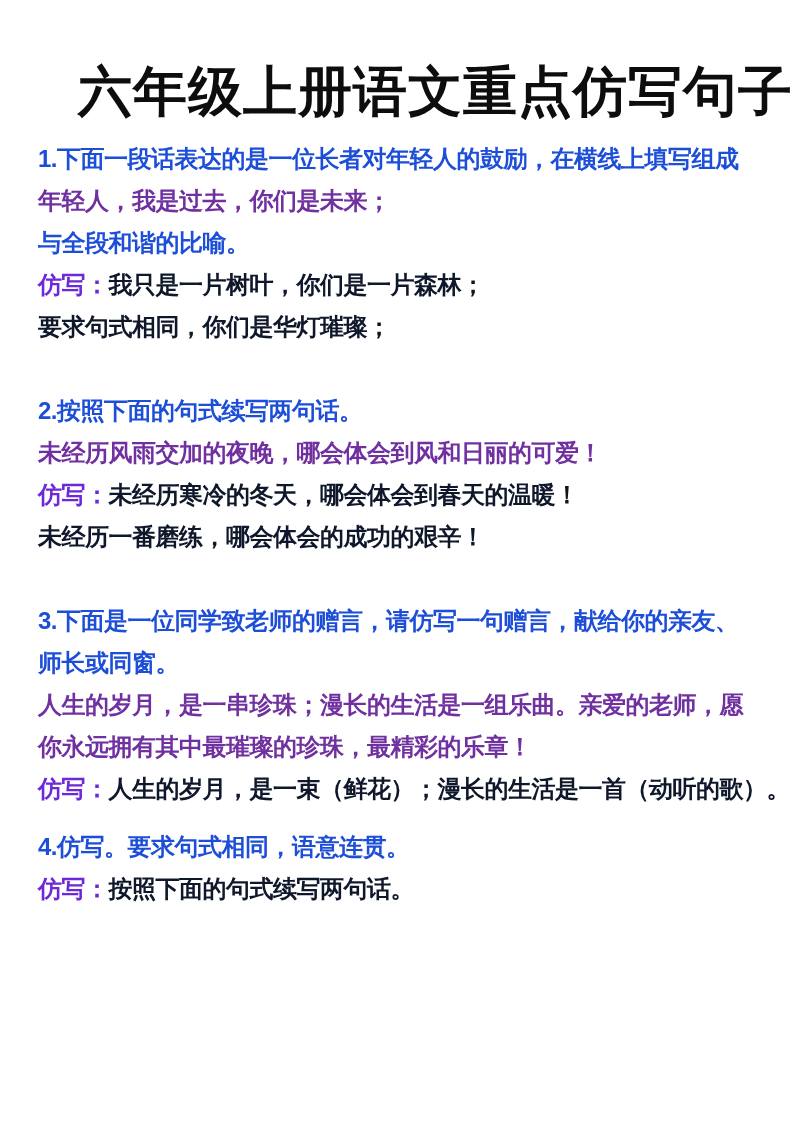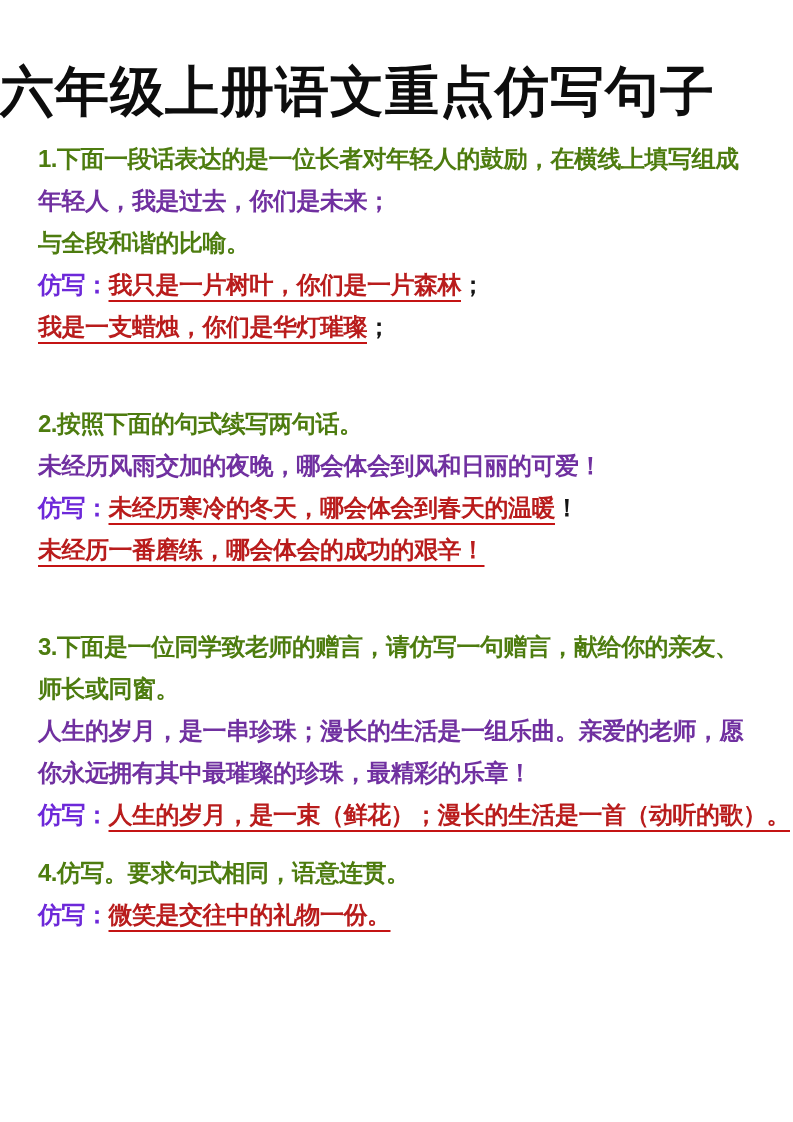--- a/index.html
+++ b/index.html
@@ -9,45 +9,44 @@
     width: 793px;
     height: 1122px;
     background: #ffffff;
     overflow: hidden;
     font-family: "Liberation Sans", sans-serif;
     font-weight: bold;
   }
   .title {
     margin-top: 58px;
     margin-bottom: 14px;
-    text-align: left;
+    text-align: right;
     font-size: 54px;
     font-weight: 900;
     letter-spacing: 1px;
     color: #0d0d0d;
     line-height: 66px;
     white-space: nowrap;
   }
   .content {
     padding-left: 38px;
     padding-right: 6px;
     font-size: 24px;
     letter-spacing: -0.5px;
     line-height: 42px;
   }
-  .section { margin-top: 55px; }          
+  .section { margin-top: 42px; }          
   .section.first { margin-top: 0; }
   .section.no-gap { margin-top: 16px; }      
   .line { white-space: nowrap; }
-  .q   { color: #4d7c0f; text-align: center; }                
+  .q   { color: #1d4ed8; text-align: center; }                
   .ex  { color: #7030A0; }                
   .lbl { color: #6d28d9; }                
   .ans {                                  
-    color: #b91c1c;
-    text-decoration: underline;
+    color: #0f172a;
     text-decoration-color: #C41414;
     text-decoration-thickness: 2px;
     text-underline-offset: 7px;
   }
   .pt  { color: #141414; }                
 </style>
 </head>
 <body>
 
 <div class="page">
@@ -63,21 +62,21 @@
       <div class="line">
         <span class="ex">年轻人，我是过去，你们是未来；</span>
       </div>
       <div class="line">
         <span class="q">与全段和谐的比喻。</span>
       </div>
       <div class="line">
         <span class="lbl">仿写：</span><span class="ans">我只是一片树叶，你们是一片森林</span><span class="pt">；</span>
       </div>
       <div class="line">
-        <span class="ans">我是一支蜡烛，你们是华灯璀璨</span><span class="pt">；</span>
+        <span class="ans">要求句式相同，你们是华灯璀璨</span><span class="pt">；</span>
       </div>
     </div>
 
     <div class="section">
       <div class="line">
         <span class="q">2.按照下面的句式续写两句话。</span>
       </div>
       <div class="line">
         <span class="ex">未经历风雨交加的夜晚，哪会体会到风和日丽的可爱！</span>
       </div>
@@ -105,18 +104,18 @@
       <div class="line">
         <span class="lbl">仿写：</span><span class="ans">人生的岁月，是一束（鲜花）；漫长的生活是一首（动听的歌）。</span>
       </div>
     </div>
 
     <div class="section no-gap">
       <div class="line">
         <span class="q">4.仿写。要求句式相同，语意连贯。</span>
       </div>
       <div class="line">
-        <span class="lbl">仿写：</span><span class="ans">微笑是交往中的礼物一份。</span>
+        <span class="lbl">仿写：</span><span class="ans">按照下面的句式续写两句话。</span>
       </div>
     </div>
 
   </div>
 </div>
 
 </body></html>

